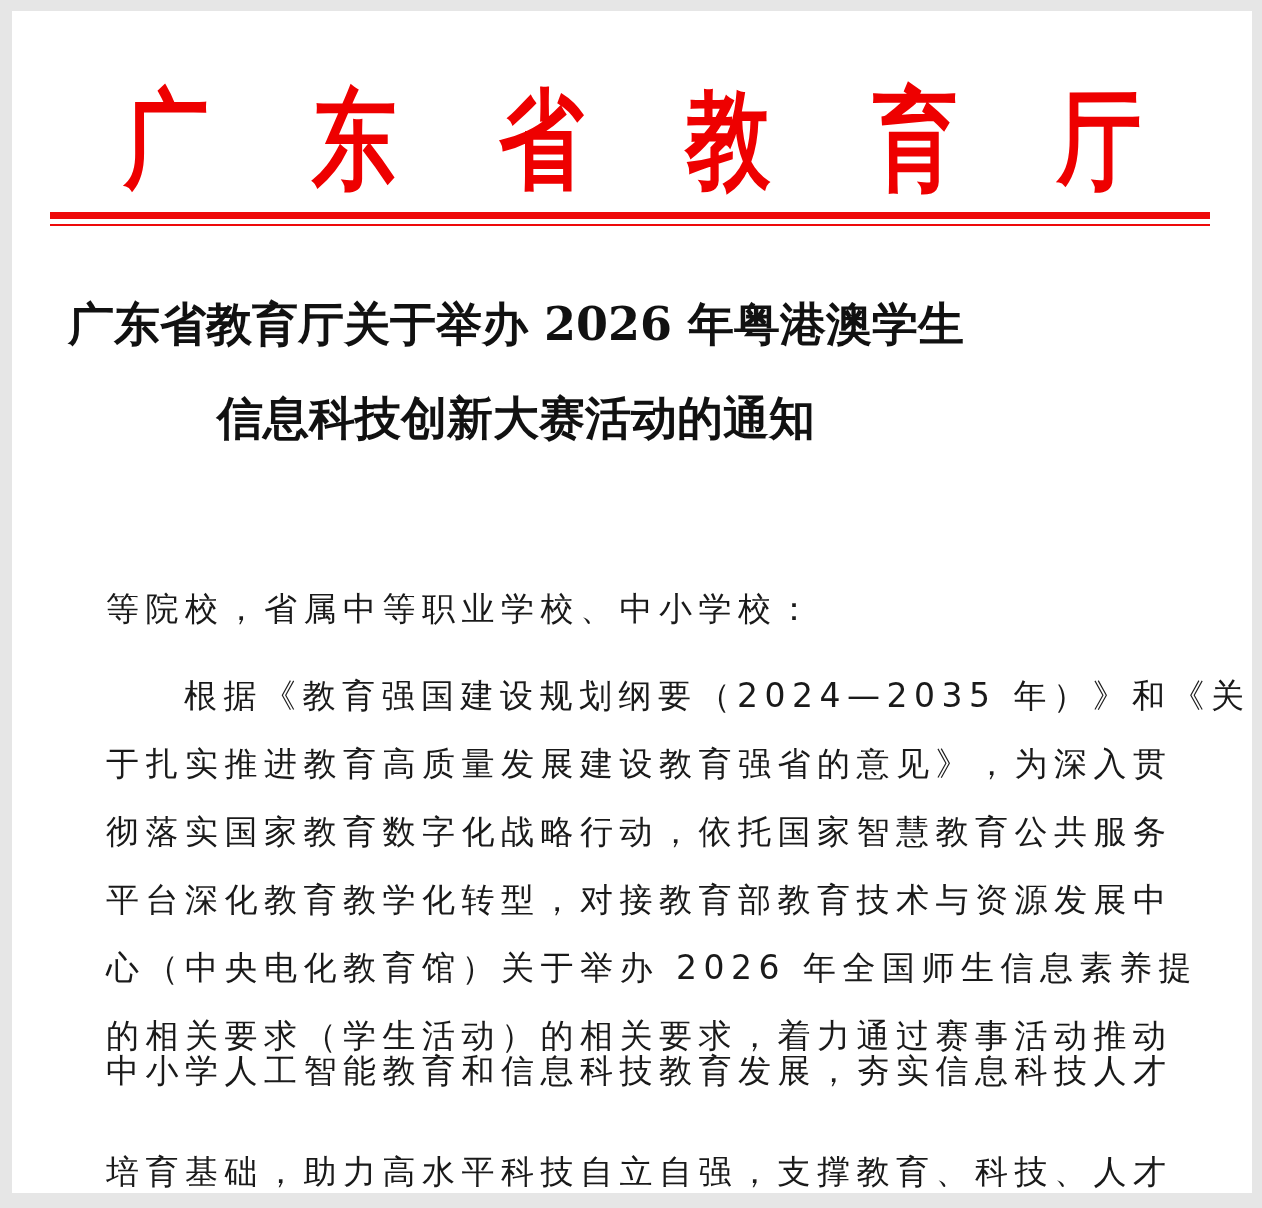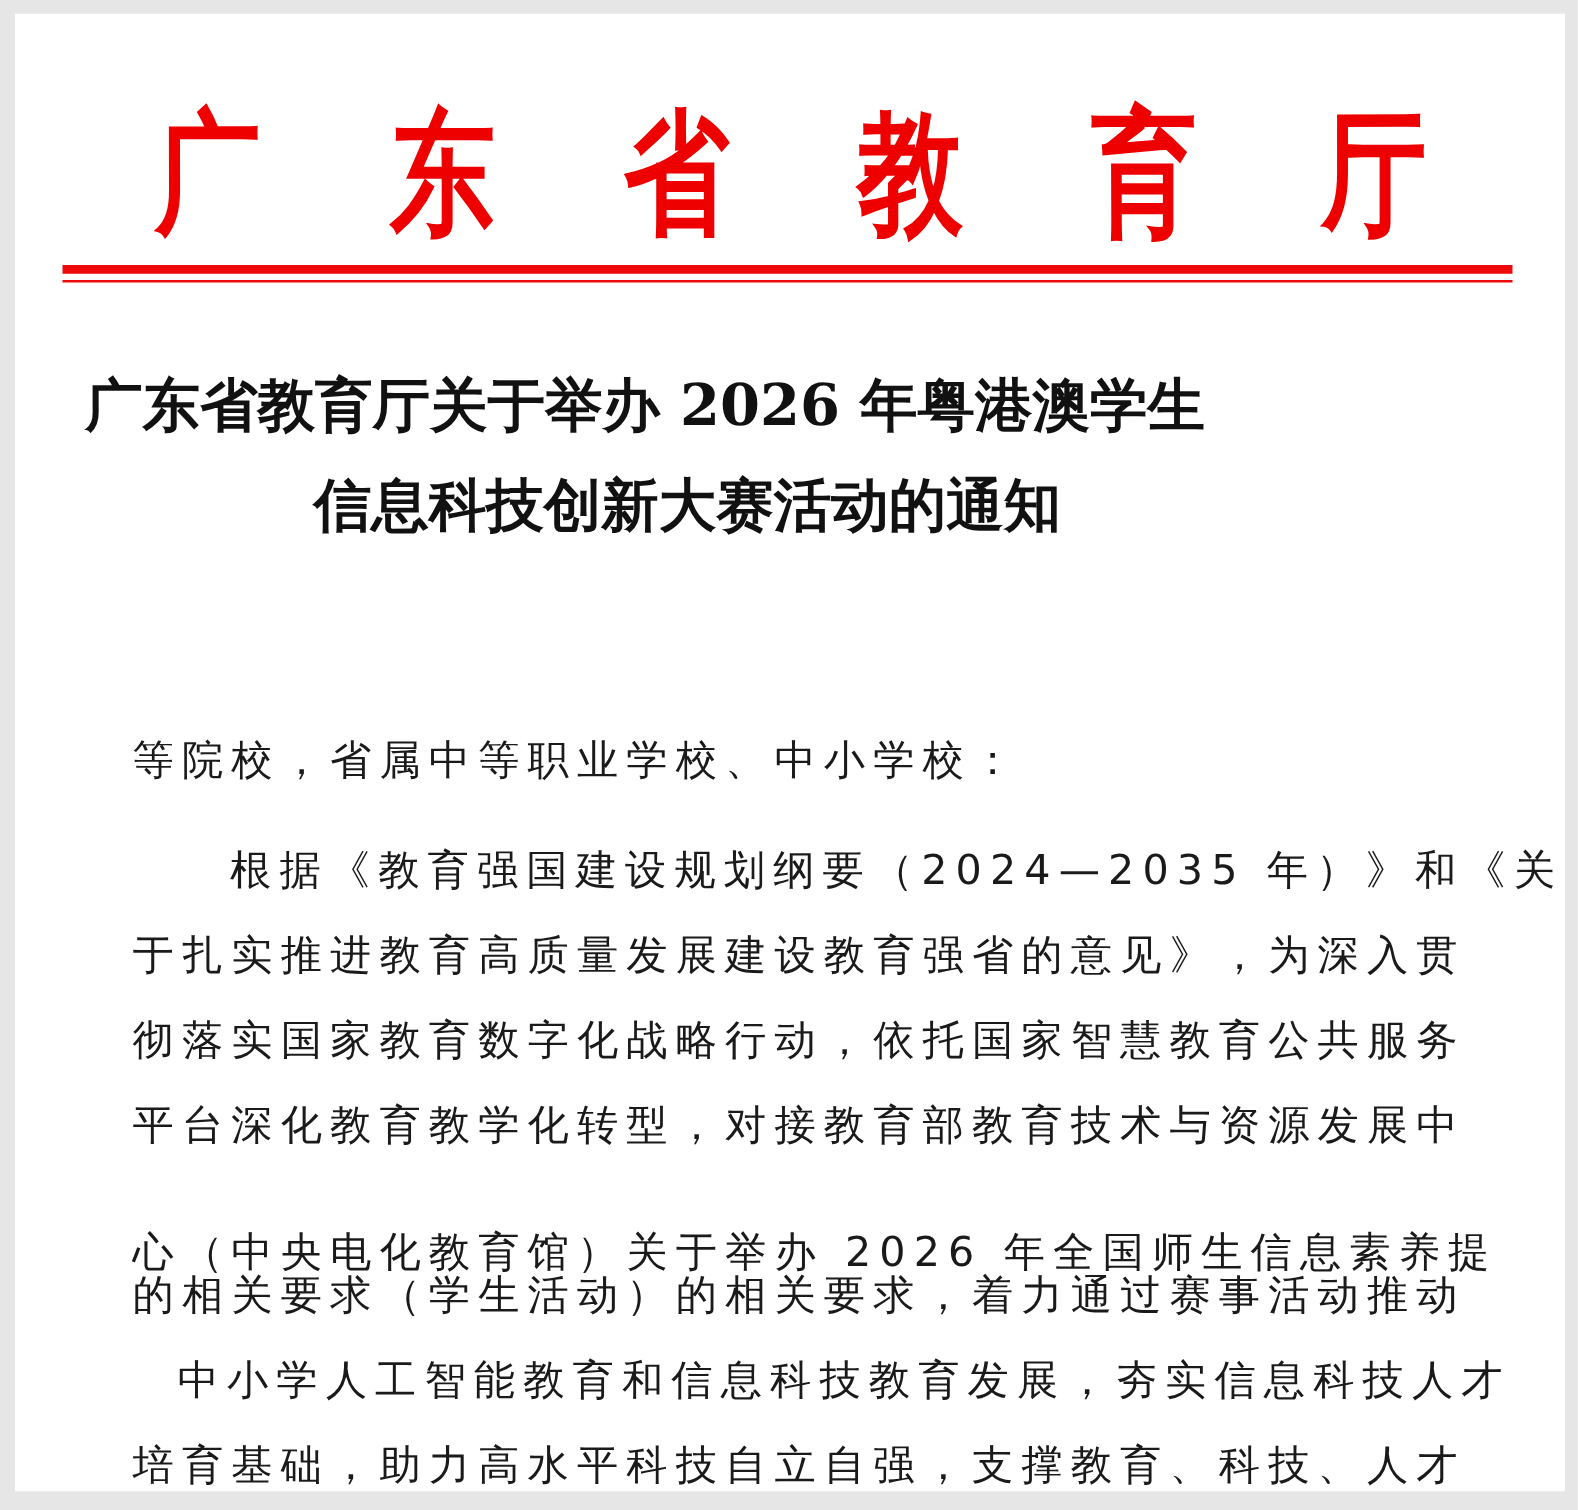--- a/index.html
+++ b/index.html
@@ -59,21 +59,21 @@
       width: 1008px;
       text-align: center;
       font-family: "DejaVu Serif", serif;
       font-weight: bold;
       font-size: 46px;
       color: #111111;
       letter-spacing: 0px;
       white-space: nowrap;
     }
     .doc-title.line1 { top: 283px; }
-    .doc-title.line2 { top: 363px; padding-left: 34px; }
+    .doc-title.line2 { top: 377px; }
     .body-line {
       position: absolute;
       left: 94px;
       width: 1060px;
       font-family: "DejaVu Sans", sans-serif;
       font-size: 33px;
       color: #1a1a1a;
       white-space: nowrap;
       letter-spacing: 6.5px;
       line-height: 40px;
@@ -97,18 +97,18 @@
   <div class="red-rule-thin"></div>
 
   <div class="doc-title line1">广东省教育厅关于举办 2026 年粤港澳学生</div>
   <div class="doc-title line2">信息科技创新大赛活动的通知</div>
 
   <div class="body-line" style="top:578px;font-family:Liberation Serif, serif;">等院校，省属中等职业学校、中小学校：</div>
   <div class="body-line" style="top:665px; left:172px;">根据《教育强国建设规划纲要（2024—2035 年）》和《关</div>
   <div class="body-line" style="top:733px;">于扎实推进教育高质量发展建设教育强省的意见》，为深入贯</div>
   <div class="body-line" style="top:869px;">平台深化教育教学化转型，对接教育部教育技术与资源发展中</div>
   <div class="body-line" style="top:801px;">彻落实国家教育数字化战略行动，依托国家智慧教育公共服务</div>
-  <div class="body-line" style="top:971px;">心（中央电化教育馆）关于举办 2026 年全国师生信息素养提</div>
+  <div class="body-line" style="top:937px;">心（中央电化教育馆）关于举办 2026 年全国师生信息素养提</div>
   <div class="body-line" style="top:1005px;">的相关要求（学生活动）的相关要求，着力通过赛事活动推动</div>
-  <div class="body-line" style="top:1073px;margin-left:36px;">中小学人工智能教育和信息科技教育发展，夯实信息科技人才</div>
+  <div class="body-line" style="top:1040px;">中小学人工智能教育和信息科技教育发展，夯实信息科技人才</div>
   <div class="body-line" style="top:1141px;">培育基础，助力高水平科技自立自强，支撑教育、科技、人才</div>
 
 </div>
 
 </body></html>

